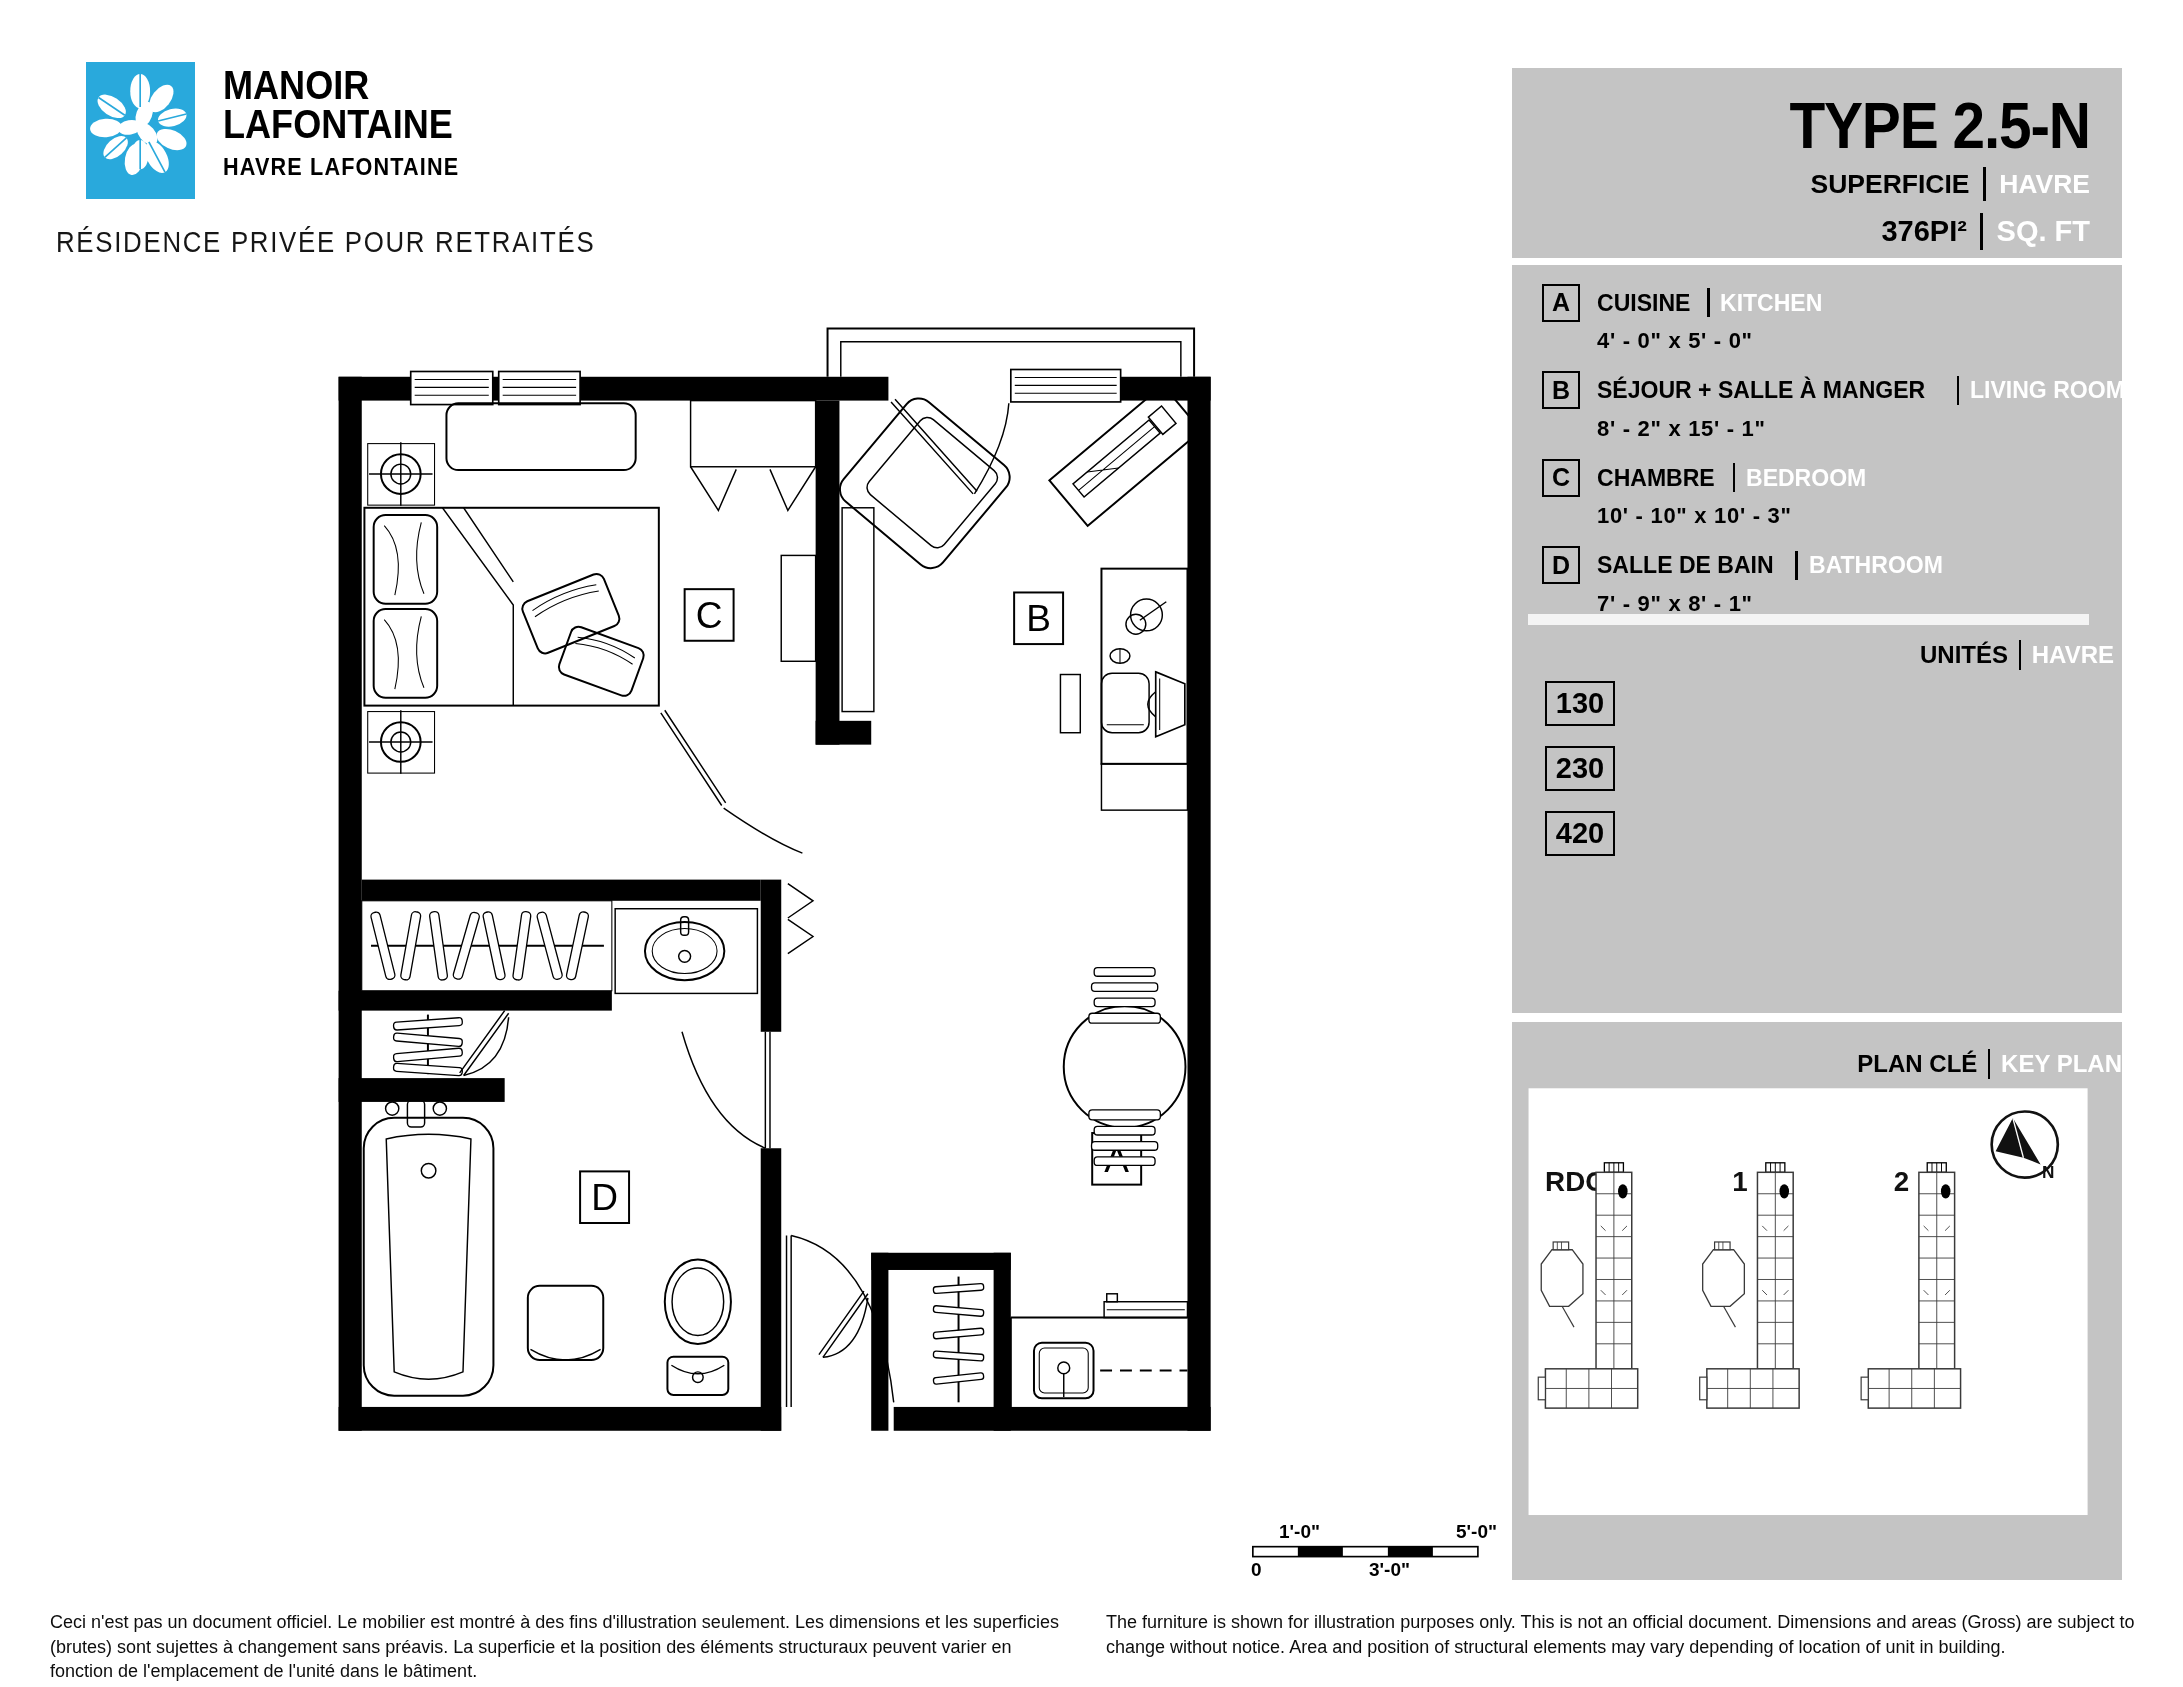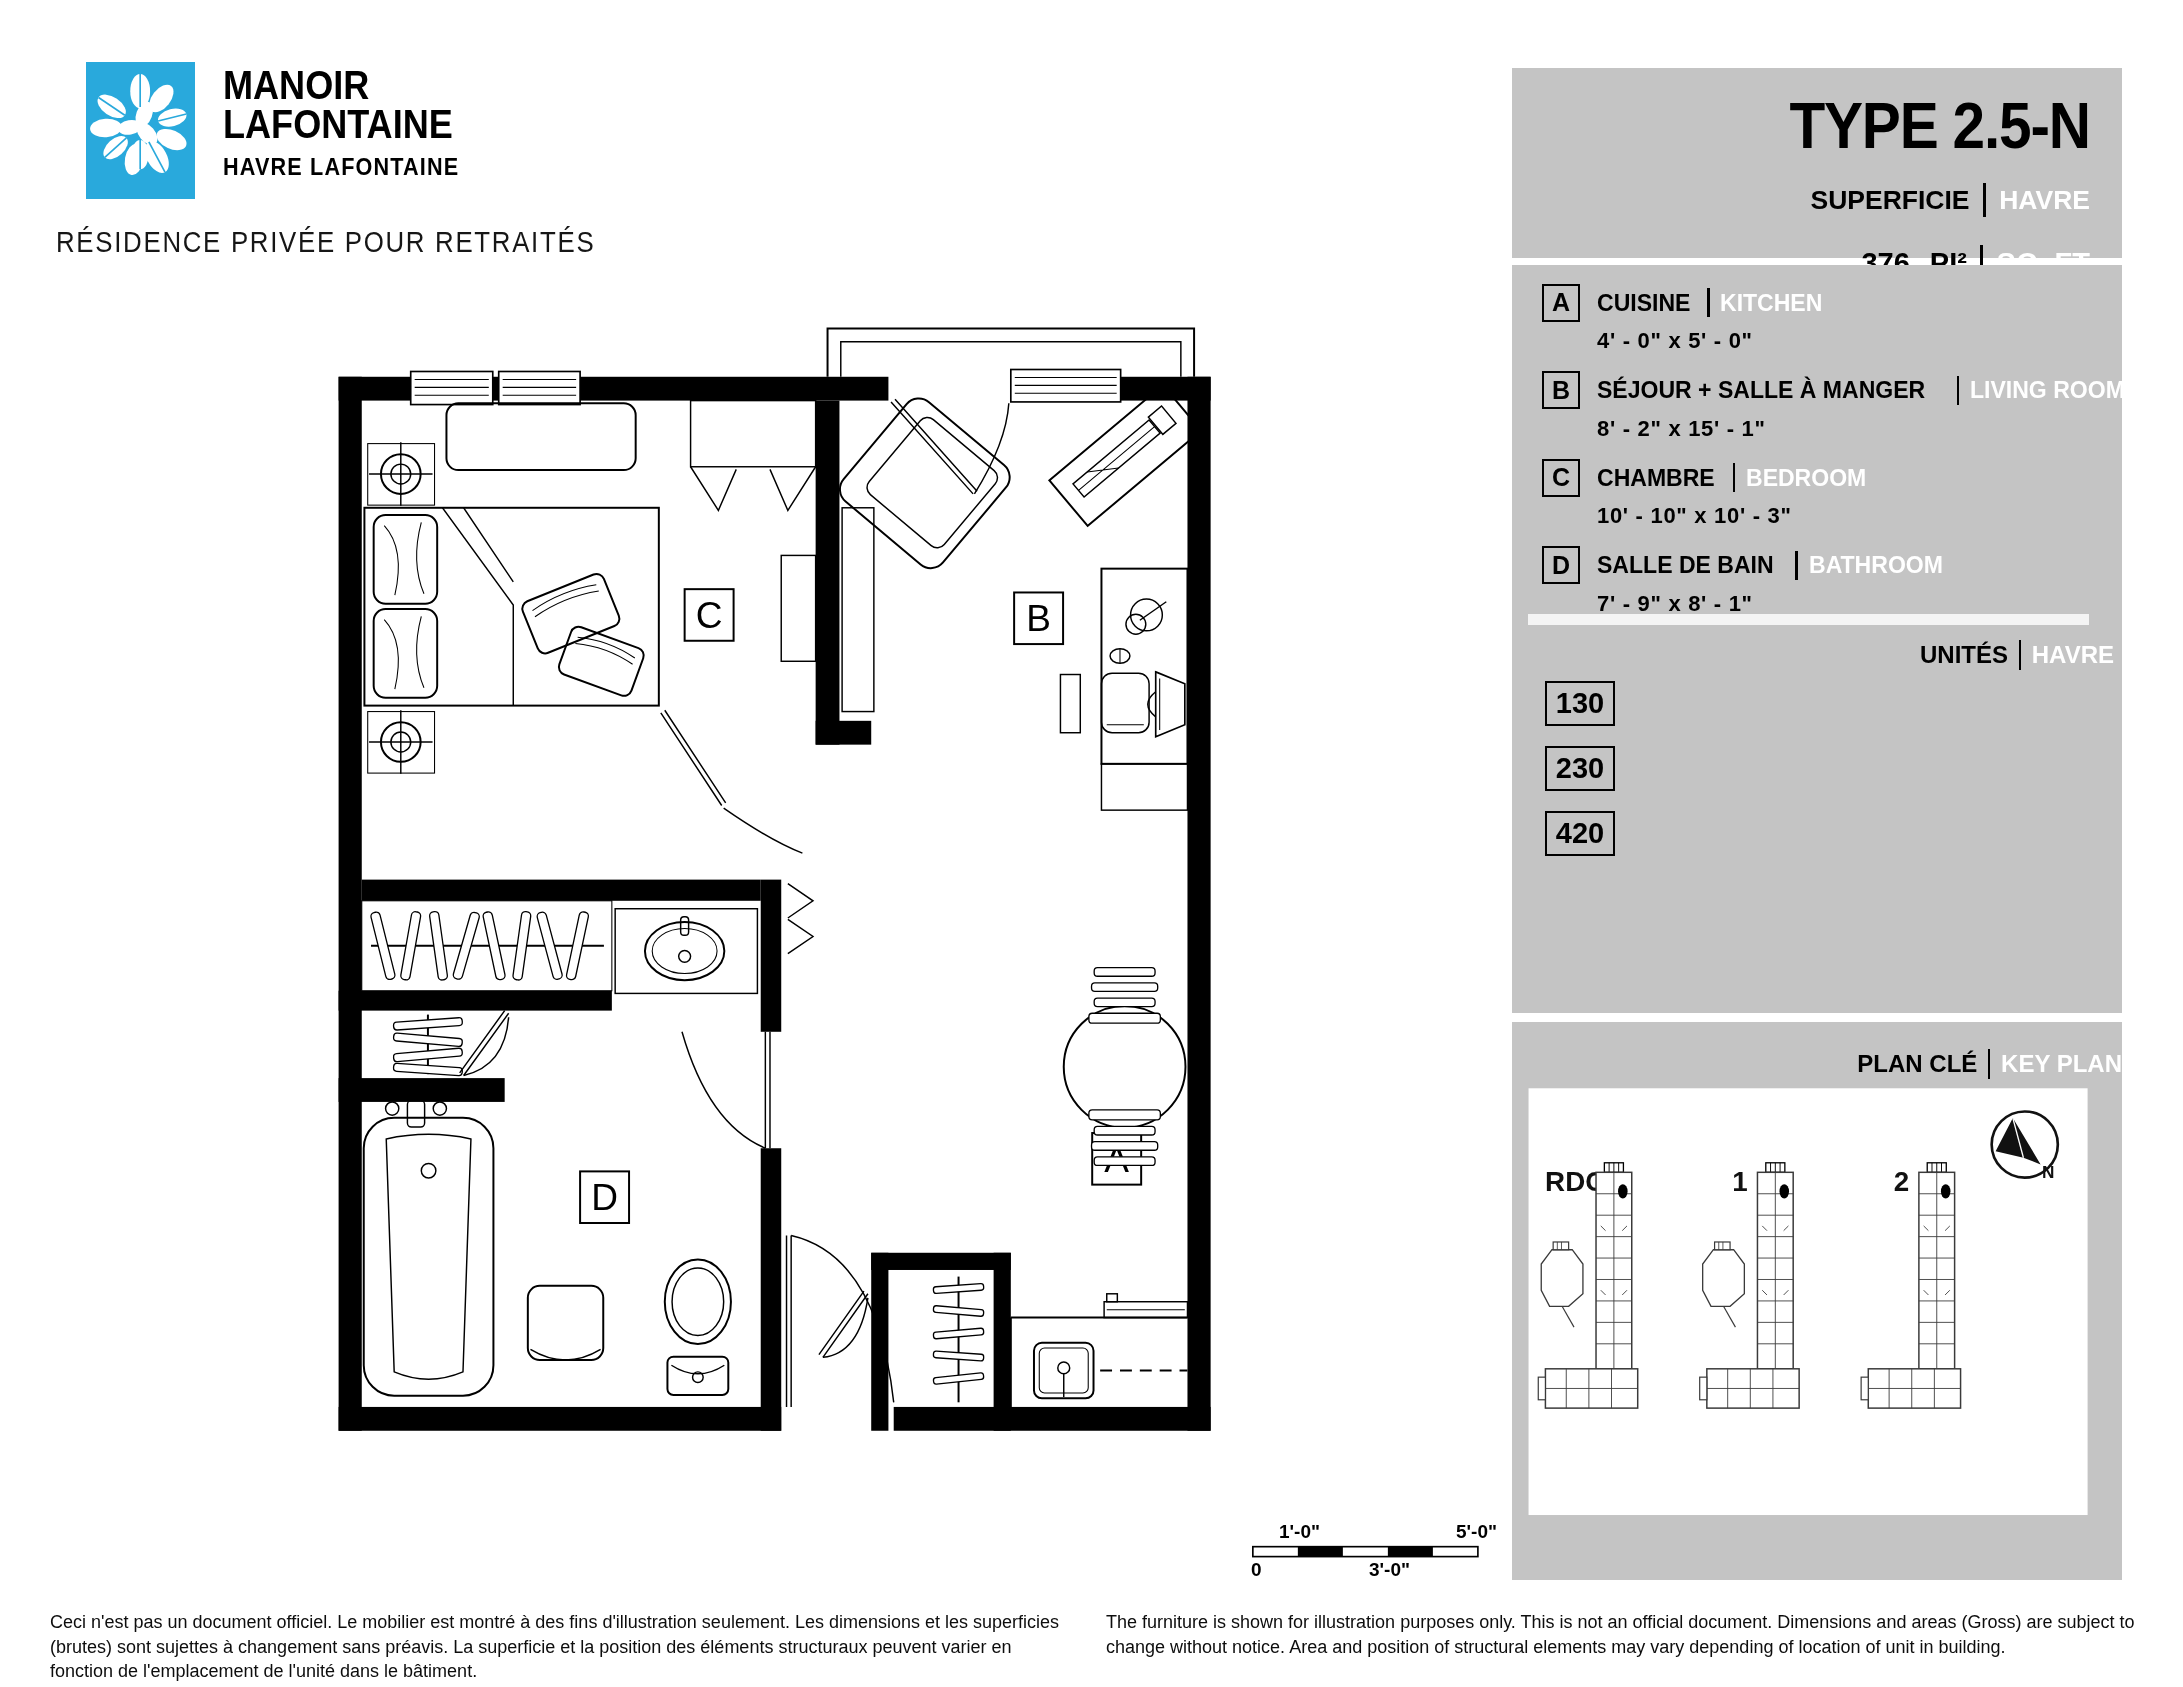--- a/index.html
+++ b/index.html
@@ -13,21 +13,21 @@
   #logo-square{left:86px;top:62px;width:109px;height:137px;background:#29a9dc;}
   #brand-text{left:223px;top:66px;line-height:1;}
   .brand-big{font-size:41px;font-weight:800;letter-spacing:0;transform:scaleX(.88);transform-origin:left;line-height:.96;}
   .brand-sub{font-size:24px;font-weight:700;letter-spacing:1.3px;transform:scaleX(.9);transform-origin:left;margin-top:10.6px;}
   #tagline{left:56px;top:225px;font-size:30px;font-weight:400;letter-spacing:2px;transform:scaleX(.86);transform-origin:left;color:#161616;}
   
   .panel{background:#c4c4c4;left:1512px;width:610px;}
   #panel-header{top:68px;height:190px;}
   #panel-legend{top:265px;height:748px;}
   #panel-keyplan{top:1022px;height:558px;}
-  .rcol{position:absolute;right:32px;display:flex;flex-direction:column;align-items:flex-end;gap:16px;}
+  .rcol{position:absolute;right:32px;display:flex;flex-direction:column;align-items:flex-end;}
   #unit-type{font-size:65px;font-weight:800;letter-spacing:-1.3px;transform:scaleX(.9);transform-origin:right;line-height:1;}
   .hdr-row{display:flex;align-items:center;margin-top:9.3px;}
   .hdr-fr{font-weight:700;color:#000;}
   .hdr-en{font-weight:700;color:#fff;}
   .vbar{display:inline-block;width:3.3px;background:#000;margin:0 13.2px;}
   .sz40{font-size:26.5px;} .sz44{font-size:29px;}
   
   .leg-item{display:flex;align-items:center;margin:0 0 6.6px 30px;}
   .leg-letter{width:34px;height:34px;border:2.6px solid #000;display:flex;align-items:center;justify-content:center;
     font-size:25px;font-weight:700;flex:0 0 auto;background:transparent;}
@@ -130,21 +130,21 @@
 <div class="abs panel" id="panel-header">
   <div class="rcol" style="top:25px;">
     <div id="unit-type">TYPE 2.5-N</div>
     <div class="hdr-row sz40">
       <span class="hdr-fr">SUPERFICIE</span>
       <span class="vbar" style="height:34px;"></span>
       <span class="hdr-en">HAVRE</span>
     </div>
     <div class="hdr-row sz44" style="margin-top:12px;">
       <span class="hdr-fr">376</span>
-      <span class="hdr-fr" style="margin-left:20px;">PI²</span>
+      <span class="hdr-fr" style="margin-left:0;">PI²</span>
       <span class="vbar" style="height:37px;"></span>
       <span class="hdr-en">SQ. FT</span>
     </div>
   </div>
 </div>
 
 <div class="abs panel" id="panel-legend">
   <div style="padding-top:18.5px;">
     <div class="leg-item">
       <span class="leg-letter">A</span>

